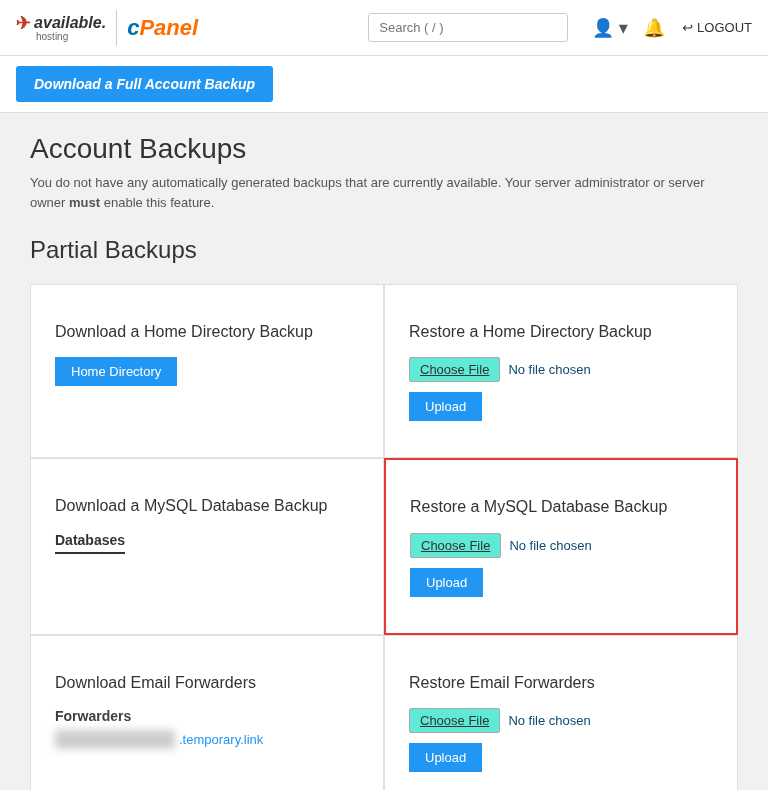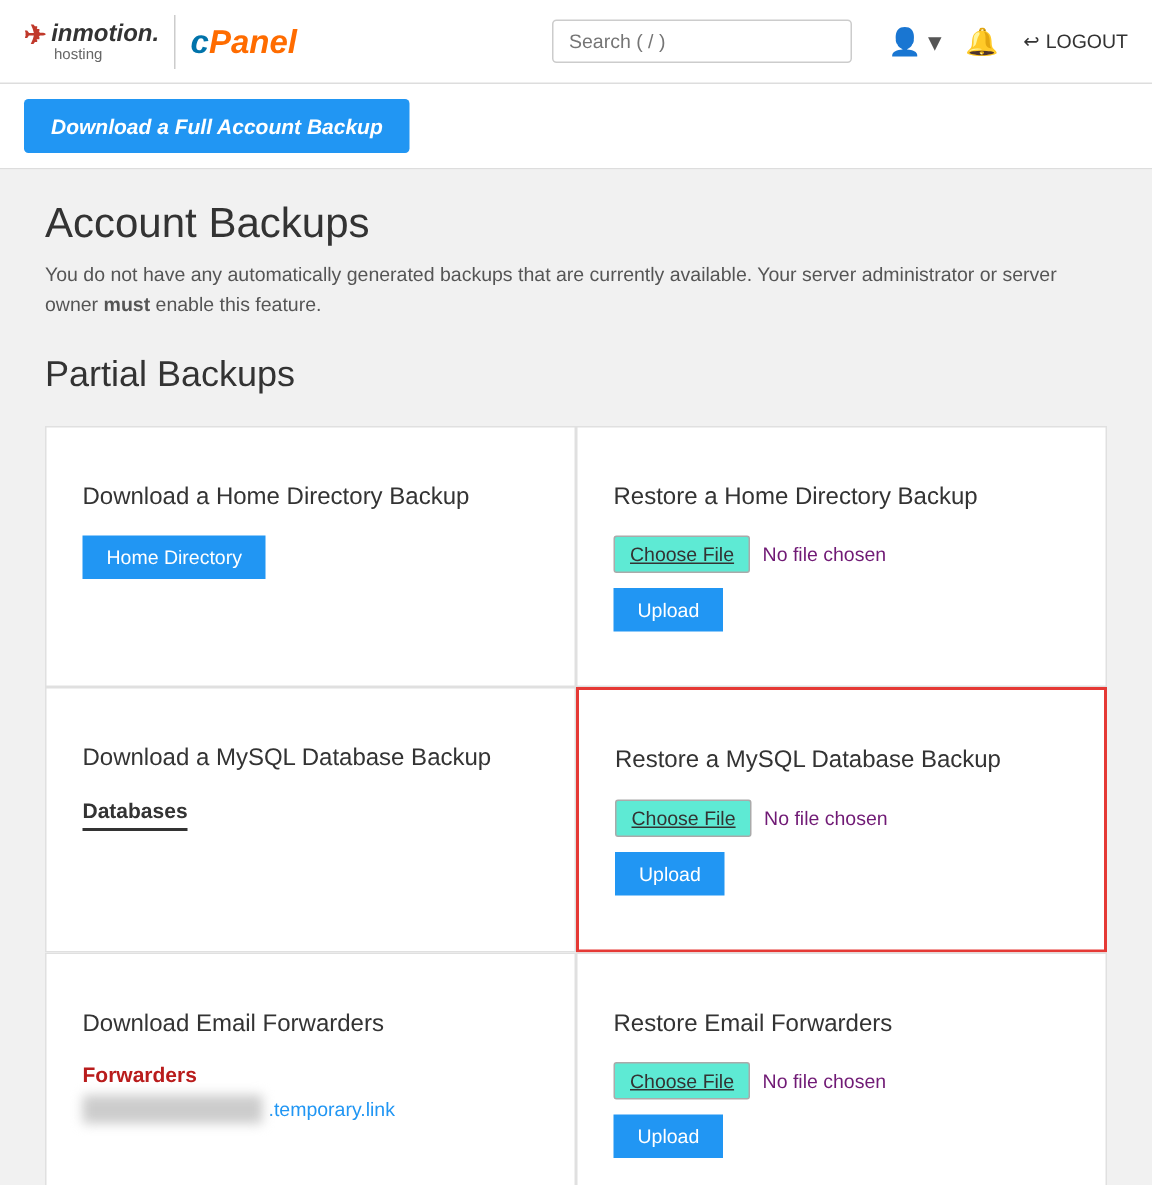--- a/index.html
+++ b/index.html
@@ -186,35 +186,35 @@
       background: #5eead4;
       border: 1px solid #aaa;
       padding: 4px 10px;
       font-size: 13px;
       cursor: pointer;
       border-radius: 2px;
       color: #333;
       text-decoration: underline;
     }
     .no-file-text {
-      color: #701a75;
+      color: #0c4a6e;
       font-size: 13px;
     }
     .databases-label {
       font-weight: bold;
       font-size: 14px;
       color: #333;
       border-bottom: 2px solid #333;
       padding-bottom: 4px;
       display: inline-block;
     }
     .forwarders-label {
       font-weight: bold;
       font-size: 14px;
-      color: #b91c1c;
+      color: #404040;
       display: inline-block;
     }
     .temp-link-row {
       display: flex;
       align-items: center;
       gap: 4px;
       margin-top: 6px;
     }
     .temp-link-blurred {
       background: #ccc;
@@ -232,21 +232,21 @@
     }
   </style>
 </head>
 <body>
 
 <header class="header">
   <div class="logo-area">
     <div class="inmotion-logo">
       <div class="logo-top">
         <span class="arrow">✈</span>
-        <span class="brand">inmotion.</span>
+        <span class="brand">available.</span>
       </div>
       <span class="hosting-text">hosting</span>
     </div>
     <div class="divider-v"></div>
     <div class="cpanel-logo">
       <span style="color:#0073aa;">c</span><span style="color:#ff6c00;">Panel</span>
     </div>
   </div>
 
   <div class="search-box">

